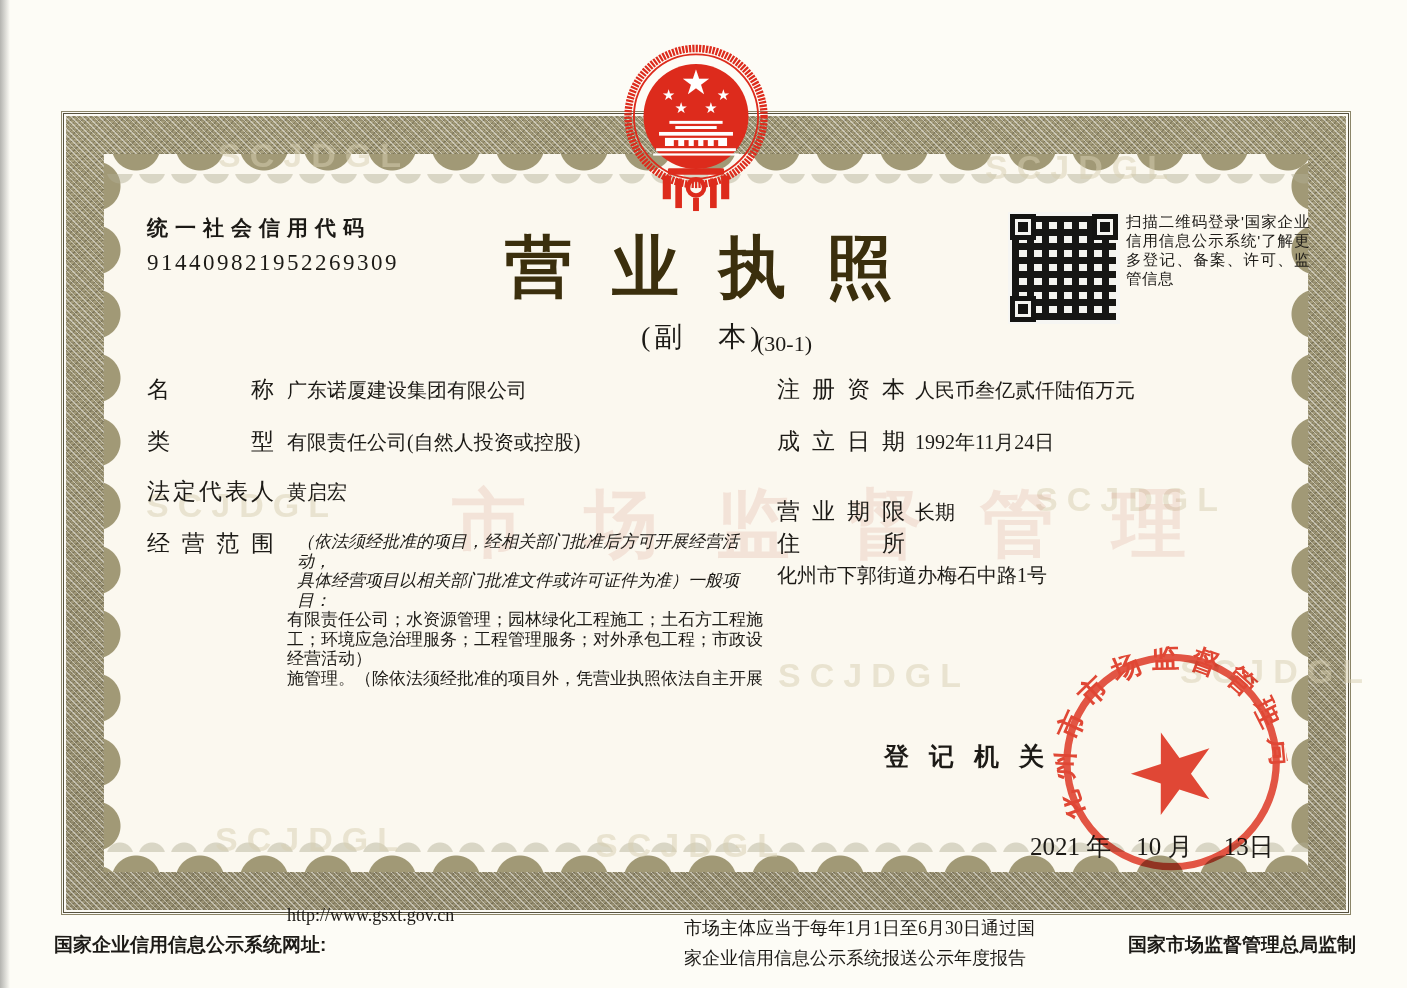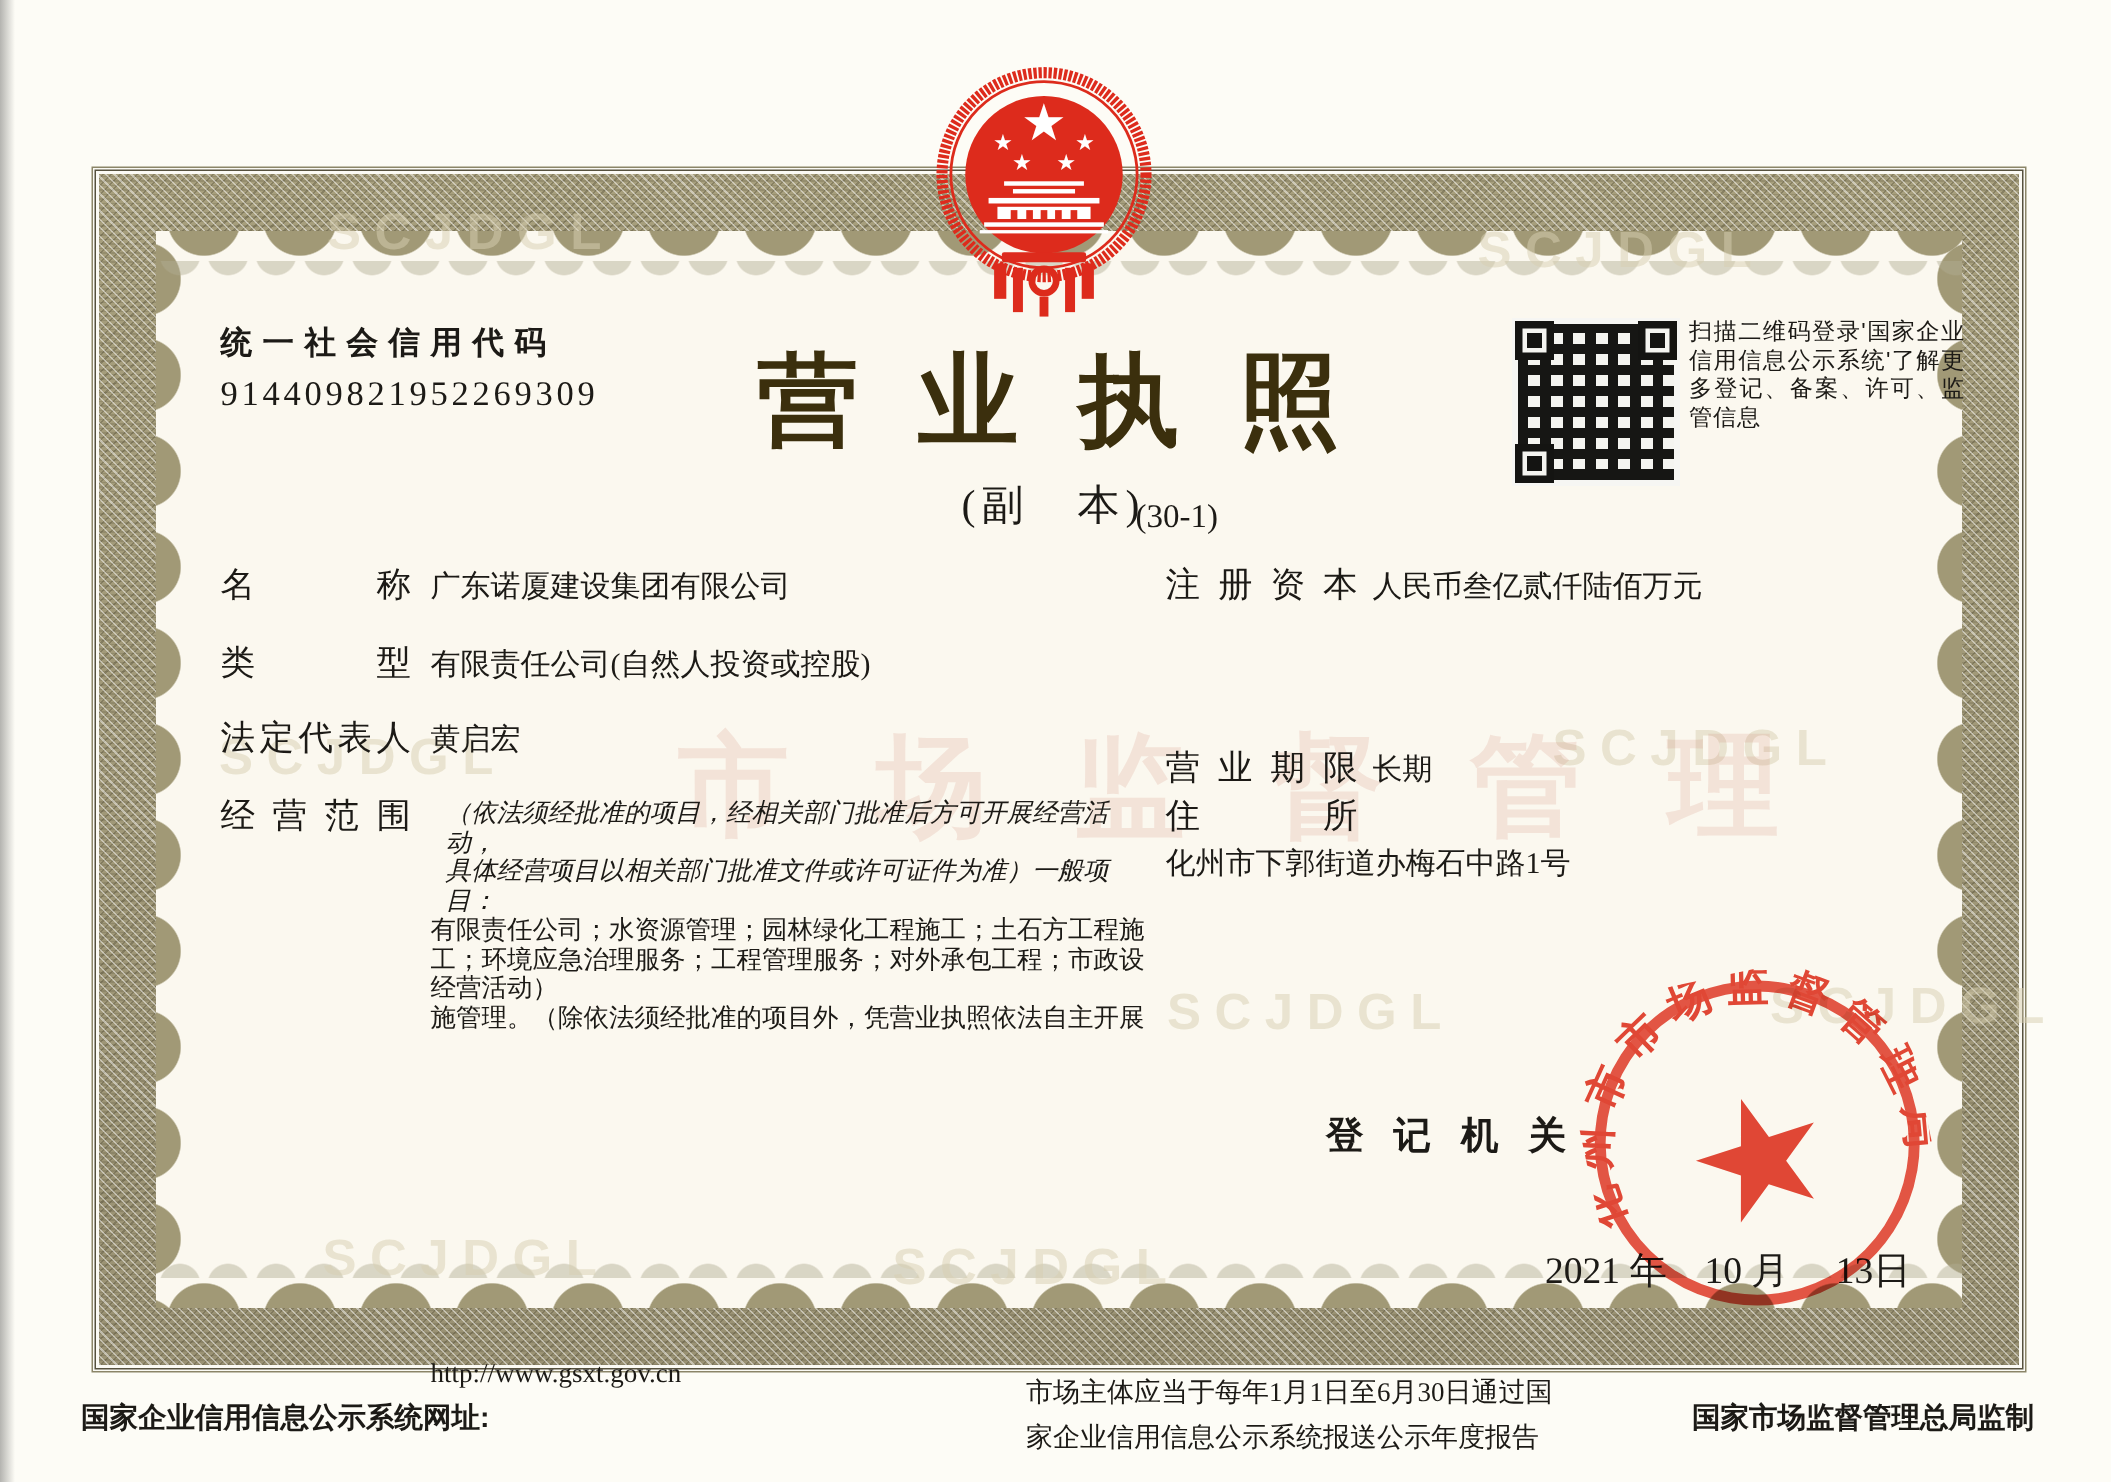--- a/index.html
+++ b/index.html
@@ -212,20 +212,24 @@
       <div>工；环境应急治理服务；工程管理服务；对外承包工程；市政设</div>
       <div>经营活动）</div>
       <div>施管理。（除依法须经批准的项目外，凭营业执照依法自主开展</div>
     </div>
   </div>
 
   <div class="row" style="left:777px; top:374px;">
     <div class="flabel flabel-r">注册资本</div>
     <div class="fvalue">人民币叁亿贰仟陆佰万元</div>
   </div>
+  <div class="row" style="left:777px; top:426px;">
+    <div class="flabel flabel-r">成立日期</div>
+    <div class="fvalue">1992年11月24日</div>
+  </div>
   <div class="row" style="left:777px; top:476px;margin-top:20px;">
     <div class="flabel flabel-r">营业期限</div>
     <div class="fvalue">长期</div>
   </div>
   <div class="row" style="left:777px; top:528px;flex-direction:column;">
     <div class="flabel flabel-r">住所</div>
     <div class="fvalue">化州市下郭街道办梅石中路1号</div>
   </div>
 
   <div class="reg-label">登记机关</div>

